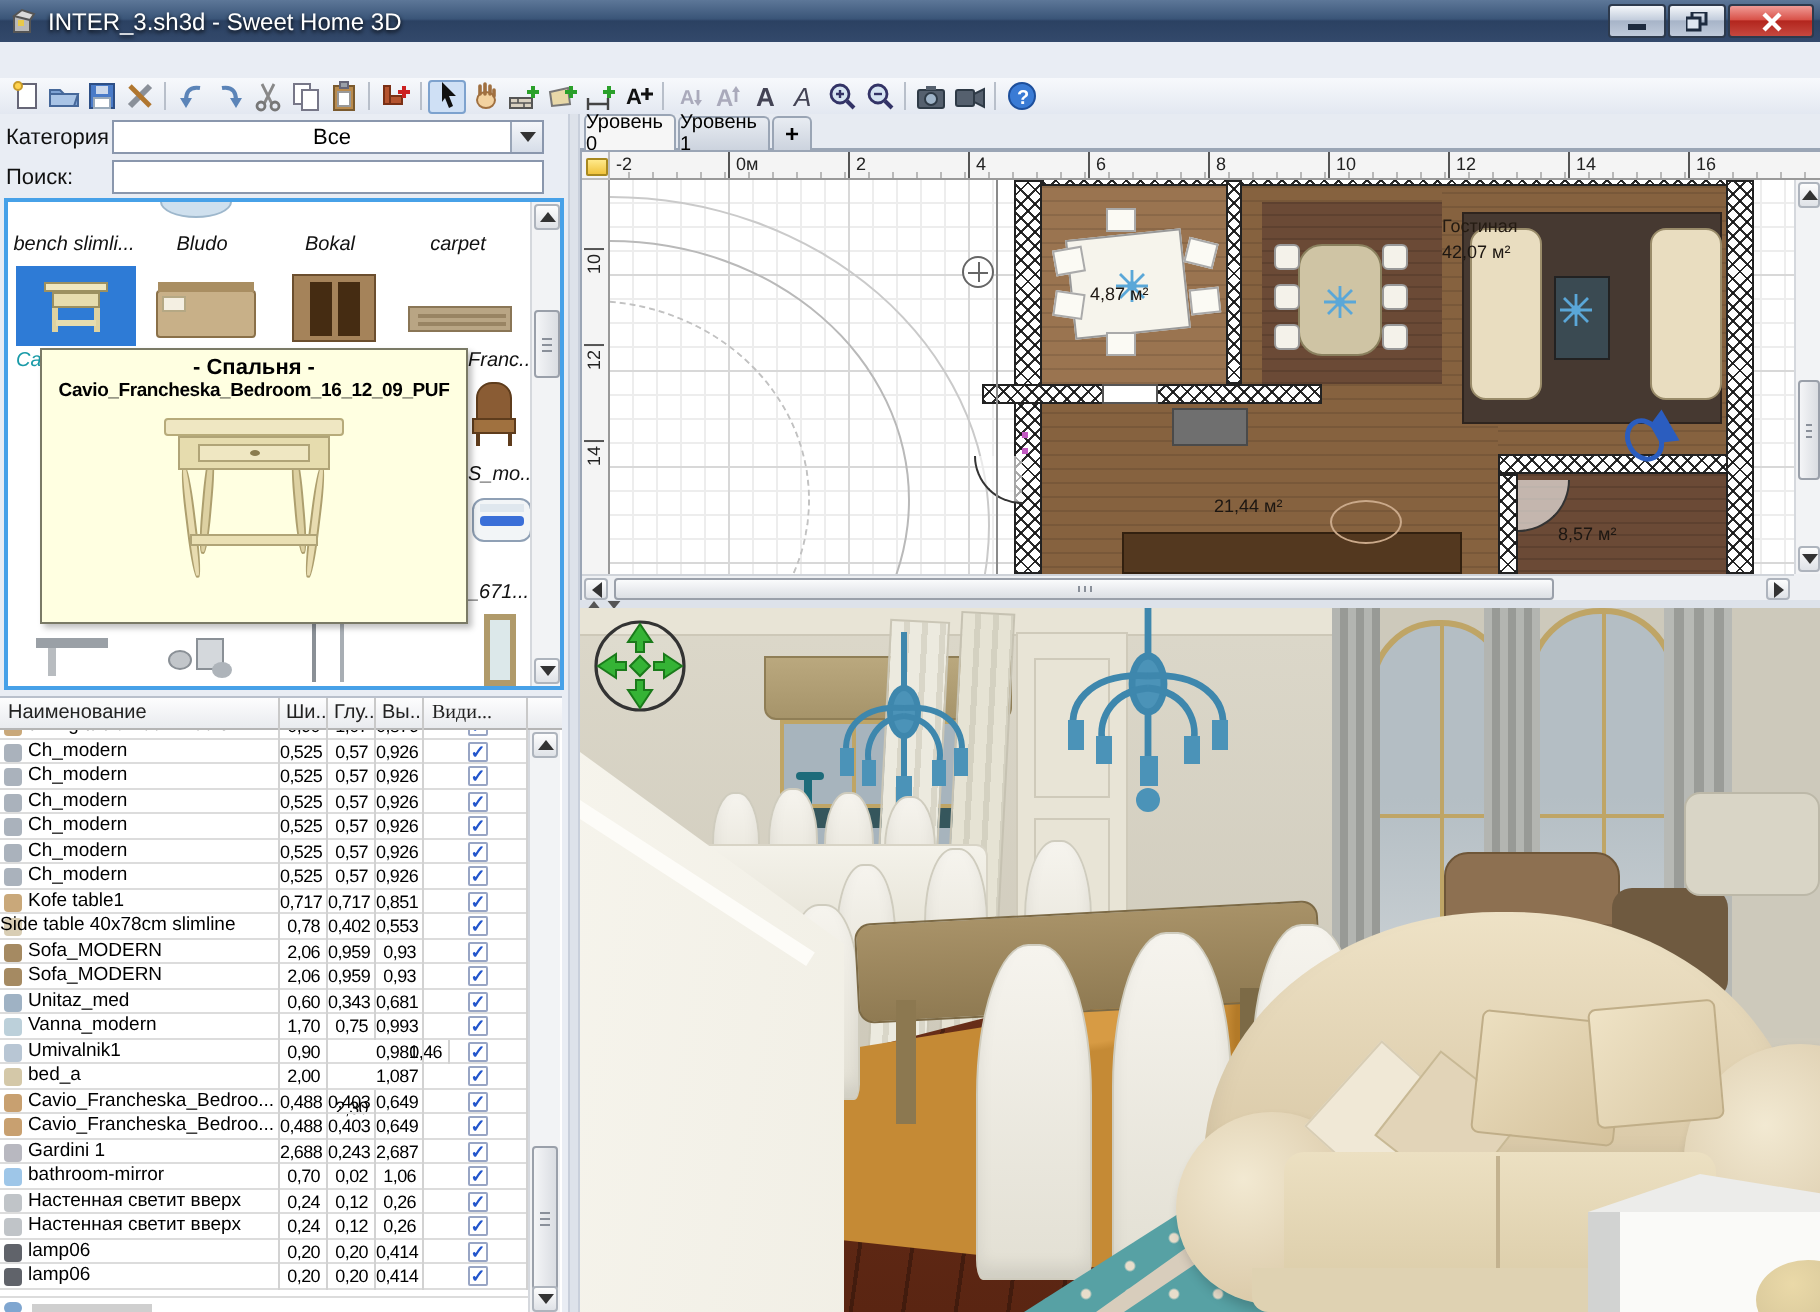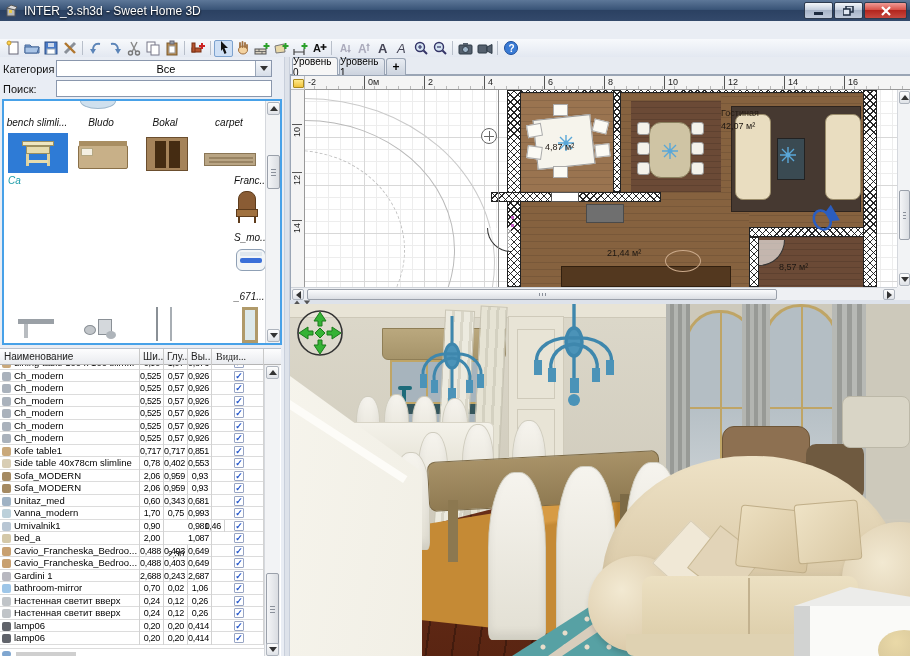--- a/index.html
+++ b/index.html
@@ -382,20 +382,35 @@
       <div class="cat-thumb" style="left:14px;top:218px;width:36px;height:5px;background:#9aa0a6;"></div>
       <div class="cat-thumb" style="left:20px;top:223px;width:4px;height:14px;background:#b8bcc0;"></div>
       <div class="cat-thumb" style="left:80px;top:214px;width:34px;height:24px;">
         <div style="position:absolute;left:0;top:10px;width:12px;height:10px;background:#c2c6ca;border:1px solid #8a9096;border-radius:50%;"></div>
         <div style="position:absolute;left:14px;top:4px;width:14px;height:16px;background:#d4d8dc;border:1px solid #8a9096;"></div>
         <div style="position:absolute;left:22px;top:16px;width:10px;height:8px;background:#aeb4ba;border-radius:50%;"></div>
       </div>
       <div class="cat-thumb" style="left:152px;top:206px;width:2px;height:34px;background:#8a9096;"></div>
       <div class="cat-thumb" style="left:166px;top:206px;width:2px;height:34px;background:#a8aeb4;"></div>
 
+      <div id="cat-tooltip">
+        <div class="l1">- Спальня -</div>
+        <div class="l2">Cavio_Francheska_Bedroom_16_12_09_PUF</div>
+        <div style="position:relative;width:100px;height:95px;margin:4px auto 0;">
+          <div style="position:absolute;left:24px;top:22px;width:5px;height:50px;background:#ddd1a2;border:1px solid #ad9f6e;border-radius:40%;transform:rotate(5deg);"></div>
+          <div style="position:absolute;left:70px;top:22px;width:5px;height:50px;background:#ddd1a2;border:1px solid #ad9f6e;border-radius:40%;transform:rotate(-5deg);"></div>
+          <div style="position:absolute;left:16px;top:28px;width:5px;height:56px;background:#e8dcb0;border:1px solid #ad9f6e;border-radius:40%;transform:rotate(-7deg);"></div>
+          <div style="position:absolute;left:78px;top:28px;width:5px;height:56px;background:#e8dcb0;border:1px solid #ad9f6e;border-radius:40%;transform:rotate(7deg);"></div>
+          <div style="position:absolute;left:18px;top:62px;width:64px;height:6px;background:#eae0b4;border:1px solid #b0a477;"></div>
+          <div style="position:absolute;left:5px;top:4px;width:90px;height:9px;background:#efe7c2;border:1px solid #b7ab7a;border-radius:2px;"></div>
+          <div style="position:absolute;left:12px;top:13px;width:76px;height:17px;background:#e6dcae;border:1px solid #b0a477;"></div>
+          <div style="position:absolute;left:22px;top:17px;width:56px;height:9px;background:#efe7c2;border:1px solid #b0a477;"></div>
+          <div style="position:absolute;left:48px;top:20px;width:5px;height:3px;background:#8a7c4e;border-radius:50%;"></div>
+        </div>
+      </div>
 
       <div class="vscroll" style="right:0;top:0;height:242px;">
         <div class="sbtn" style="top:1px;">
             <span class="tri-u"></span>
           </div>
         <div class="sthumb" style="top:54px;height:34px;"></div>
         <div class="sbtn" style="bottom:1px;">
             <span class="tri-d"></span>
           </div>
       </div>
@@ -485,21 +500,21 @@
             <span class="tc" style="left: 0px; width: 140px; padding-left: 14px;">Kofe table1</span>
             <span class="tc num" style="left: 140px; width: 24px;">0,717</span>
             <span class="tc num" style="left: 164px; width: 24px;">0,717</span>
             <span class="tc num" style="left: 188px; width: 24px;">0,851</span>
             <span class="tc" style="left: 212px; width: 52px;">
               <span class="chk">✓</span>
             </span>
           </div>
           <div class="trow">
             <span class="fi" style="background: rgb(216, 205, 180);"></span>
-            <span class="tc" style="left: 0px; width: 140px; padding-left: 14px;">Side table 40x78cm slimline</span>
+            <span class="tc" style="left: 0px; width: 140px; ">Side table 40x78cm slimline</span>
             <span class="tc num" style="left: 140px; width: 24px;">0,78</span>
             <span class="tc num" style="left: 164px; width: 24px;">0,402</span>
             <span class="tc num" style="left: 188px; width: 24px;">0,553</span>
             <span class="tc" style="left: 212px; width: 52px;">
               <span class="chk">✓</span>
             </span>
           </div>
           <div class="trow">
             <span class="fi" style="background: rgb(165, 138, 98);"></span>
             <span class="tc" style="left: 0px; width: 140px; padding-left: 14px;">Sofa_MODERN</span>

